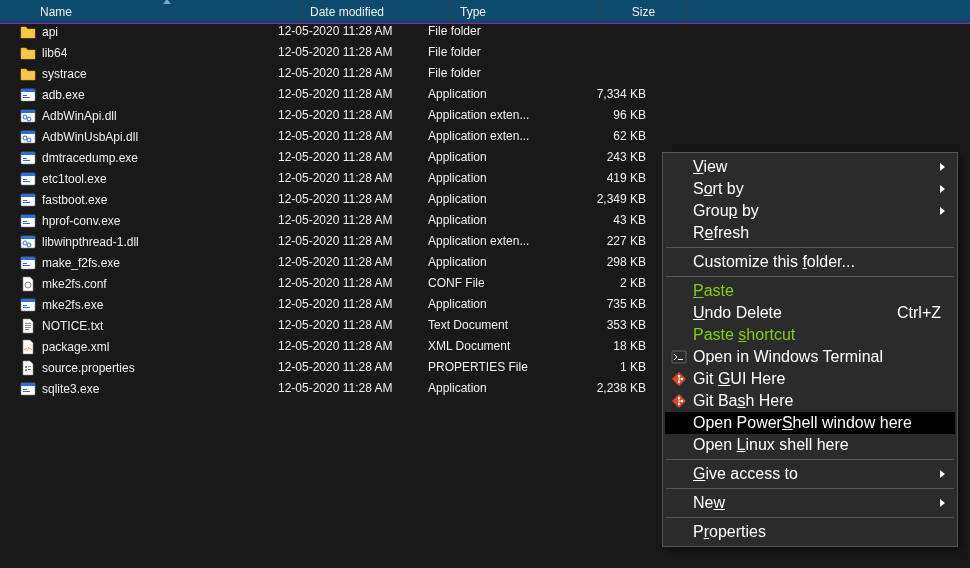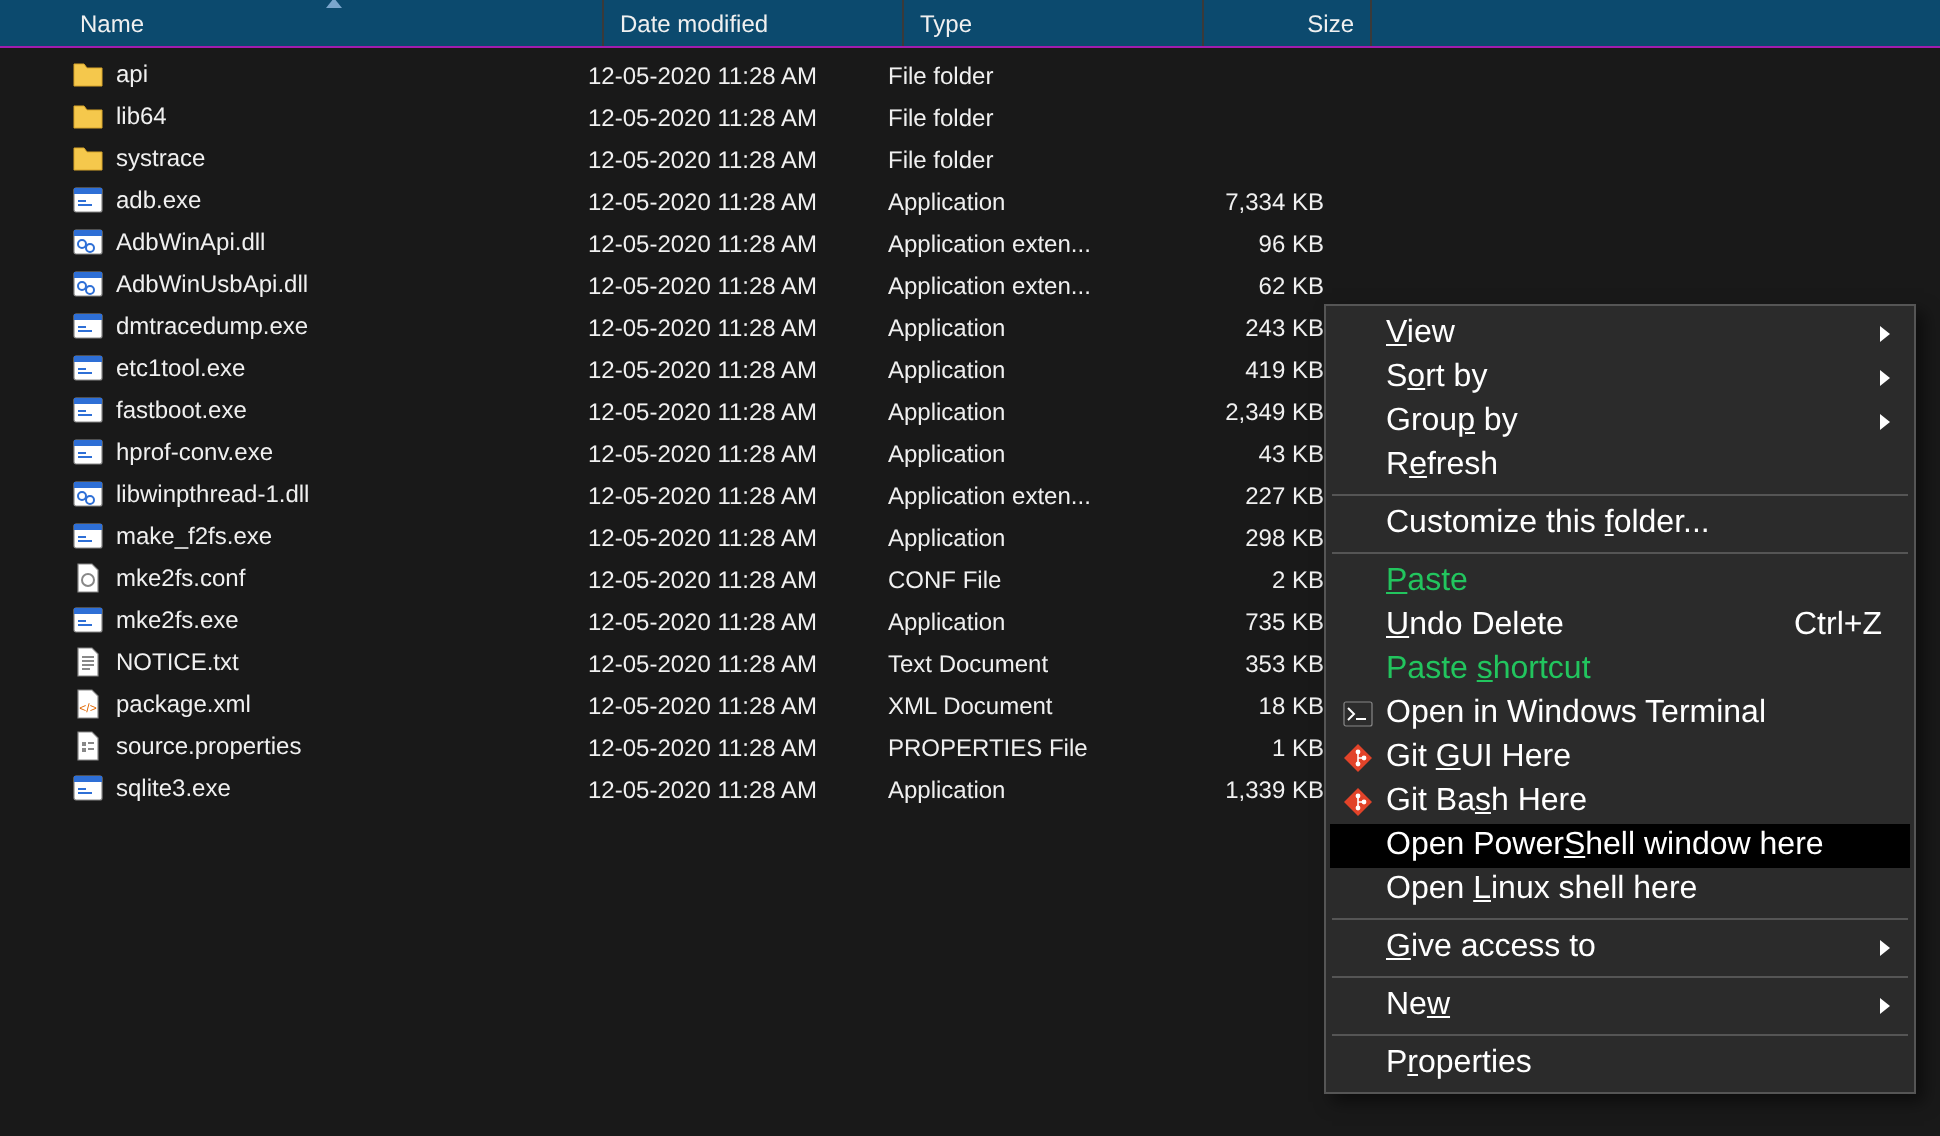--- a/index.html
+++ b/index.html
@@ -19,45 +19,45 @@
     position: relative;
   }
   .hcell.sorted::after {
     content: ""; position: absolute; top: -1px; left: 50%; transform: translateX(-50%);
     width: 0; height: 0; border-left: 4px solid transparent; border-right: 4px solid transparent;
     border-bottom: 5px solid #7aa5cc;
   }
   .col-name { width: 270px; }
   .col-date { width: 150px; }
   .col-type { width: 150px; }
-  .col-size { width: 84px; justify-content: flex-end; }
+  .col-size { width: 84px; justify-content: center; }
   .rows { }
   .row {
-    display: flex; height: 21px; align-items: flex-end;
-    padding-left: 16px;
+    display: flex; height: 21px; align-items: flex-start;
+    padding-left: 0;
   }
   .cell { padding: 0 8px; overflow: hidden; white-space: nowrap; text-overflow: ellipsis; }
   .cell-name { width: 270px; display: flex; align-items: center; gap: 6px; padding-left: 20px; }
   .cell-date { width: 150px; }
   .cell-type { width: 150px; }
   .cell-size { width: 84px; text-align: right; }
   .icon { width: 16px; height: 16px; display: inline-flex; align-items: center; justify-content: center; flex-shrink: 0; }
 
   
   .ctx {
     position: absolute; left: 662px; top: 152px; width: 296px;
     background: #2b2b2b; border: 1px solid #555; box-shadow: 4px 4px 8px rgba(0,0,0,0.5);
     padding: 3px 2px; font-size: 16px;
   }
   .ctx-item {
     display: flex; align-items: center; height: 22px; padding: 0 28px 0 28px;
     position: relative; color: #fff;
   }
   .ctx-item.highlight { background: #000000; }
-  .ctx-item.disabled { color: #22c55e; }
+  .ctx-item.disabled { color: #84cc16; }
   .ctx-item .lbl .u { text-decoration: underline; }
   .ctx-item .arrow {
     position: absolute; right: 10px; top: 50%; transform: translateY(-50%);
     width: 0; height: 0; border-top: 4px solid transparent; border-bottom: 4px solid transparent;
     border-left: 5px solid #fff;
   }
   .ctx-item .shortcut { position: absolute; right: 14px; }
   .ctx-item .mi-icon { position: absolute; left: 6px; top: 3px; width:16px; height:16px; display:flex; align-items:center; justify-content:center; }
   .ctx-sep { height: 1px; background: #555; margin: 3px 1px; }
 </style>
@@ -359,21 +359,21 @@
       <div class="cell cell-name">
         <span class="icon">
           <svg viewBox="0 0 16 16">
             <use href="#svg-exe"></use>
           </svg>
         </span>
         <span>sqlite3.exe</span>
       </div>
       <div class="cell cell-date">12-05-2020 11:28 AM</div>
       <div class="cell cell-type">Application</div>
-      <div class="cell cell-size">1,339 KB</div>
+      <div class="cell cell-size">2,238 KB</div>
     </div>
   </div>
 
 <div class="ctx">
   <div class="ctx-item">
       <span class="lbl"><span class="u">V</span>iew</span>
       <span class="arrow"></span>
     </div>
   <div class="ctx-item">
       <span class="lbl">S<span class="u">o</span>rt by</span>

